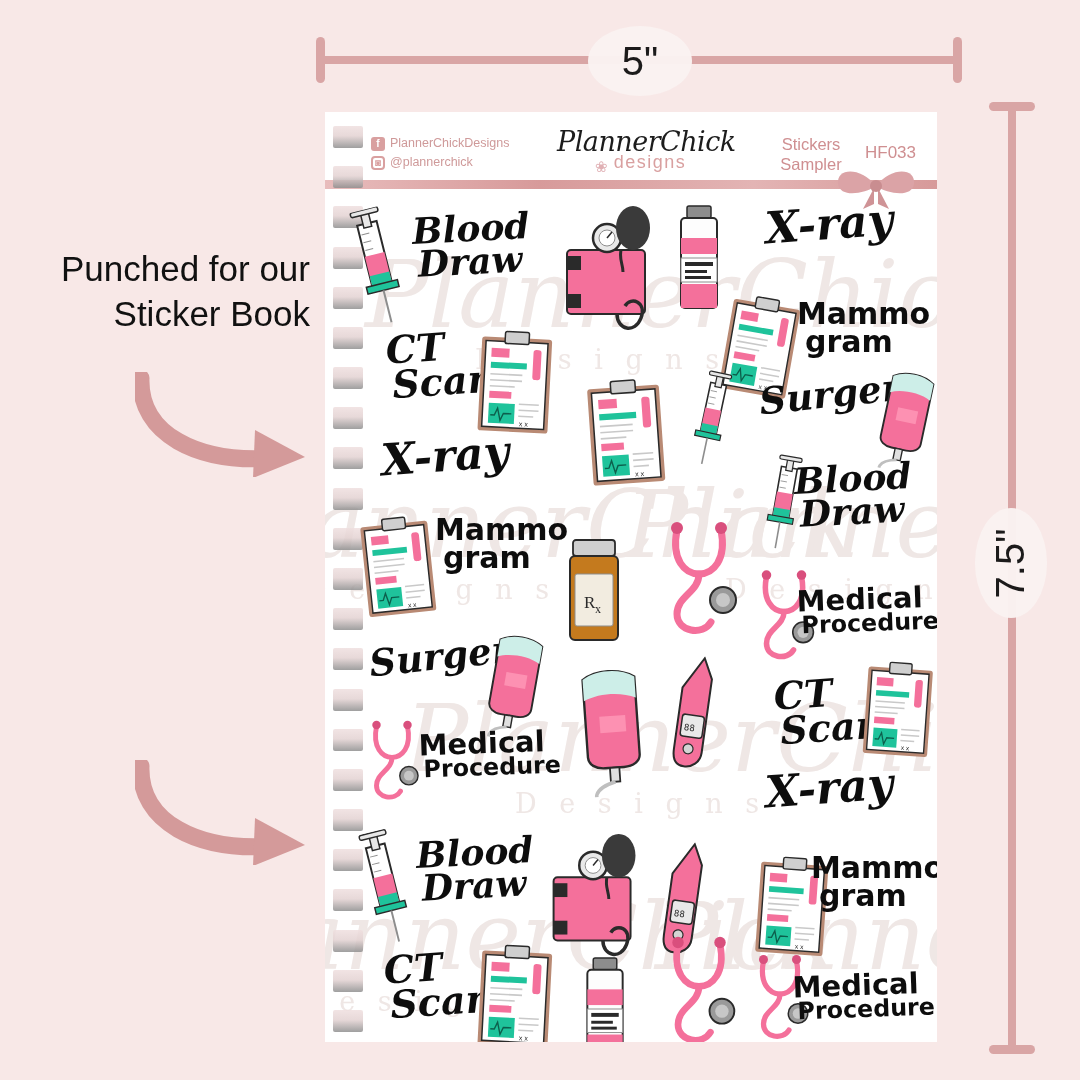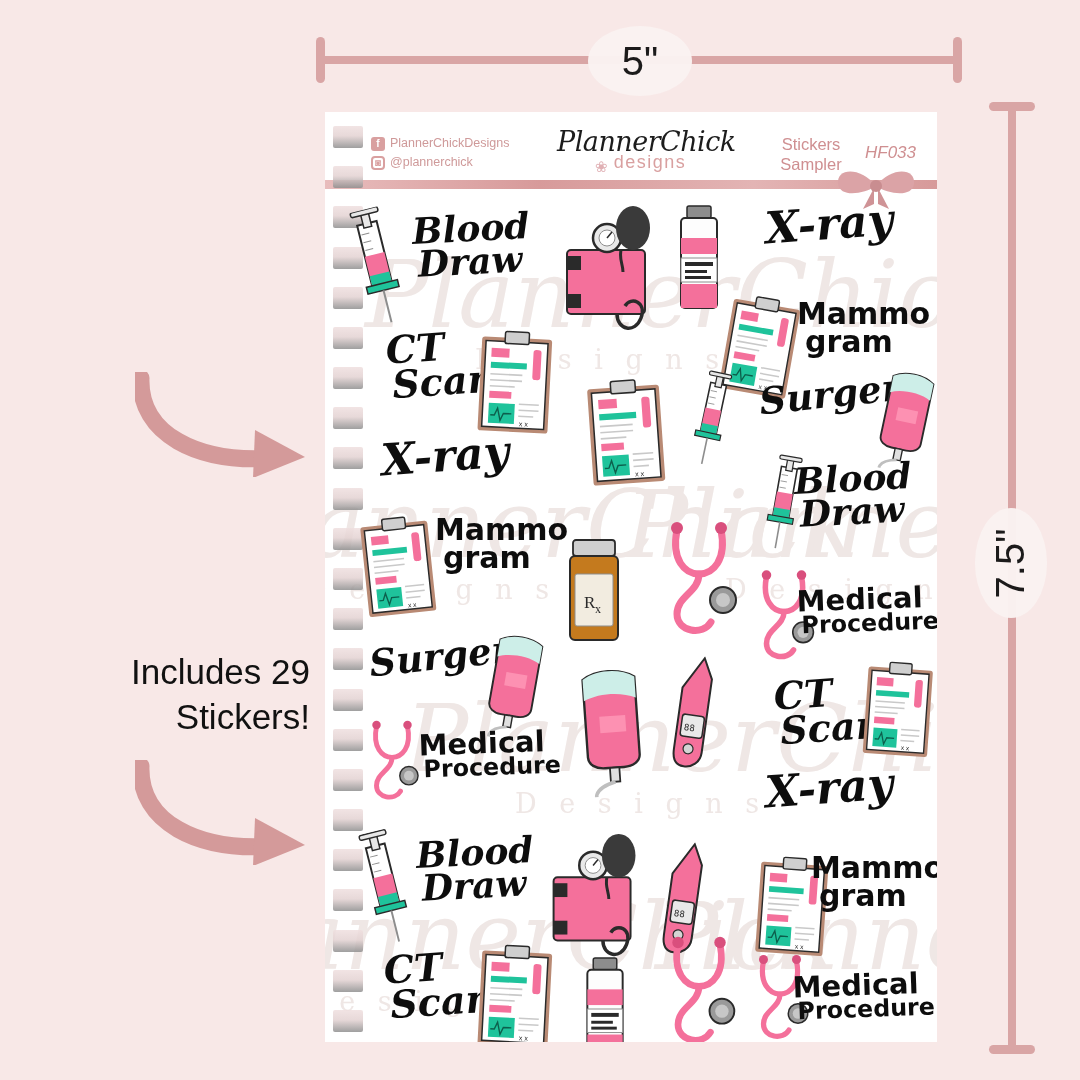--- a/index.html
+++ b/index.html
@@ -61,21 +61,21 @@
 
   .logo{position:absolute;left:232px;top:16px;width:160px;text-align:center;}
   .logo .mark{font-family:"DejaVu Serif",serif;font-style:italic;font-size:27px;
     color:#1c1c1c;letter-spacing:-.5px;line-height:1;}
   .logo .sub{font-size:18px;color:#d9a0a0;letter-spacing:1.5px;
     margin-top:-3px;margin-left:26px;}
   .floral{position:absolute;left:38px;top:30px;font-size:15px;color:#e0b0b4;}
 
   .prodname{position:absolute;left:434px;top:22px;width:104px;text-align:center;
     font-size:16.5px;color:#cf8f91;line-height:1.22;}
-  .prodcode{position:absolute;left:540px;top:31px;font-size:17px;color:#cf8f91;font-style:italic;}
+  .prodcode{position:absolute;left:540px;top:31px;font-size:17px;color:#cf8f91;}
 
   .ribbon{position:absolute;left:0;top:68px;width:100%;height:9px;
     background:linear-gradient(90deg,#e8bcbc,#d79a9a 35%,#e3b4b4 70%,#d79a9a);}
   .bow{position:absolute;left:505px;top:52px;width:92px;height:46px;}
 
   .wm{position:absolute;color:#efe7e5;pointer-events:none;user-select:none;
     font-family:"DejaVu Serif",serif;font-style:italic;white-space:nowrap;}
 
   .stickers{position:absolute;left:0;top:78px;width:100%;height:852px;}
   .st{position:absolute;}
@@ -95,26 +95,26 @@
   <div class="dim-h-label">5"</div>
 
   <div class="dim-v">
     <div class="cap t"></div>
     <div class="cap b"></div>
   </div>
   <div class="dim-v-label">
     <span>7.5"</span>
   </div>
 
+  <div class="note n1">Punched for our Sticker Book</div>
   <svg class="arrow a1" viewBox="0 0 190 105">
     <path d="M6 6 C 4 62, 62 92, 140 86" stroke="#d49a9a" stroke-width="17" fill="none" stroke-linecap="round"></path>
     <path d="M120 58 L 170 85 L 118 106 Z" fill="#d49a9a"></path>
   </svg>
 
-  <div class="note n2">Includes 29 Stickers!</div>
   <svg class="arrow a2" viewBox="0 0 190 105">
     <path d="M6 6 C 4 62, 62 92, 140 86" stroke="#d49a9a" stroke-width="17" fill="none" stroke-linecap="round"></path>
     <path d="M120 58 L 170 85 L 118 106 Z" fill="#d49a9a"></path>
   </svg>
 
   <div class="sheet">
 
     <div class="wm" style="left:40px;top:128px;font-size:94px;">PlannerChick</div>
     <div class="wm" style="left:150px;top:232px;font-size:27px;
          font-style:normal;letter-spacing:7px;">D e s i g n s</div>

